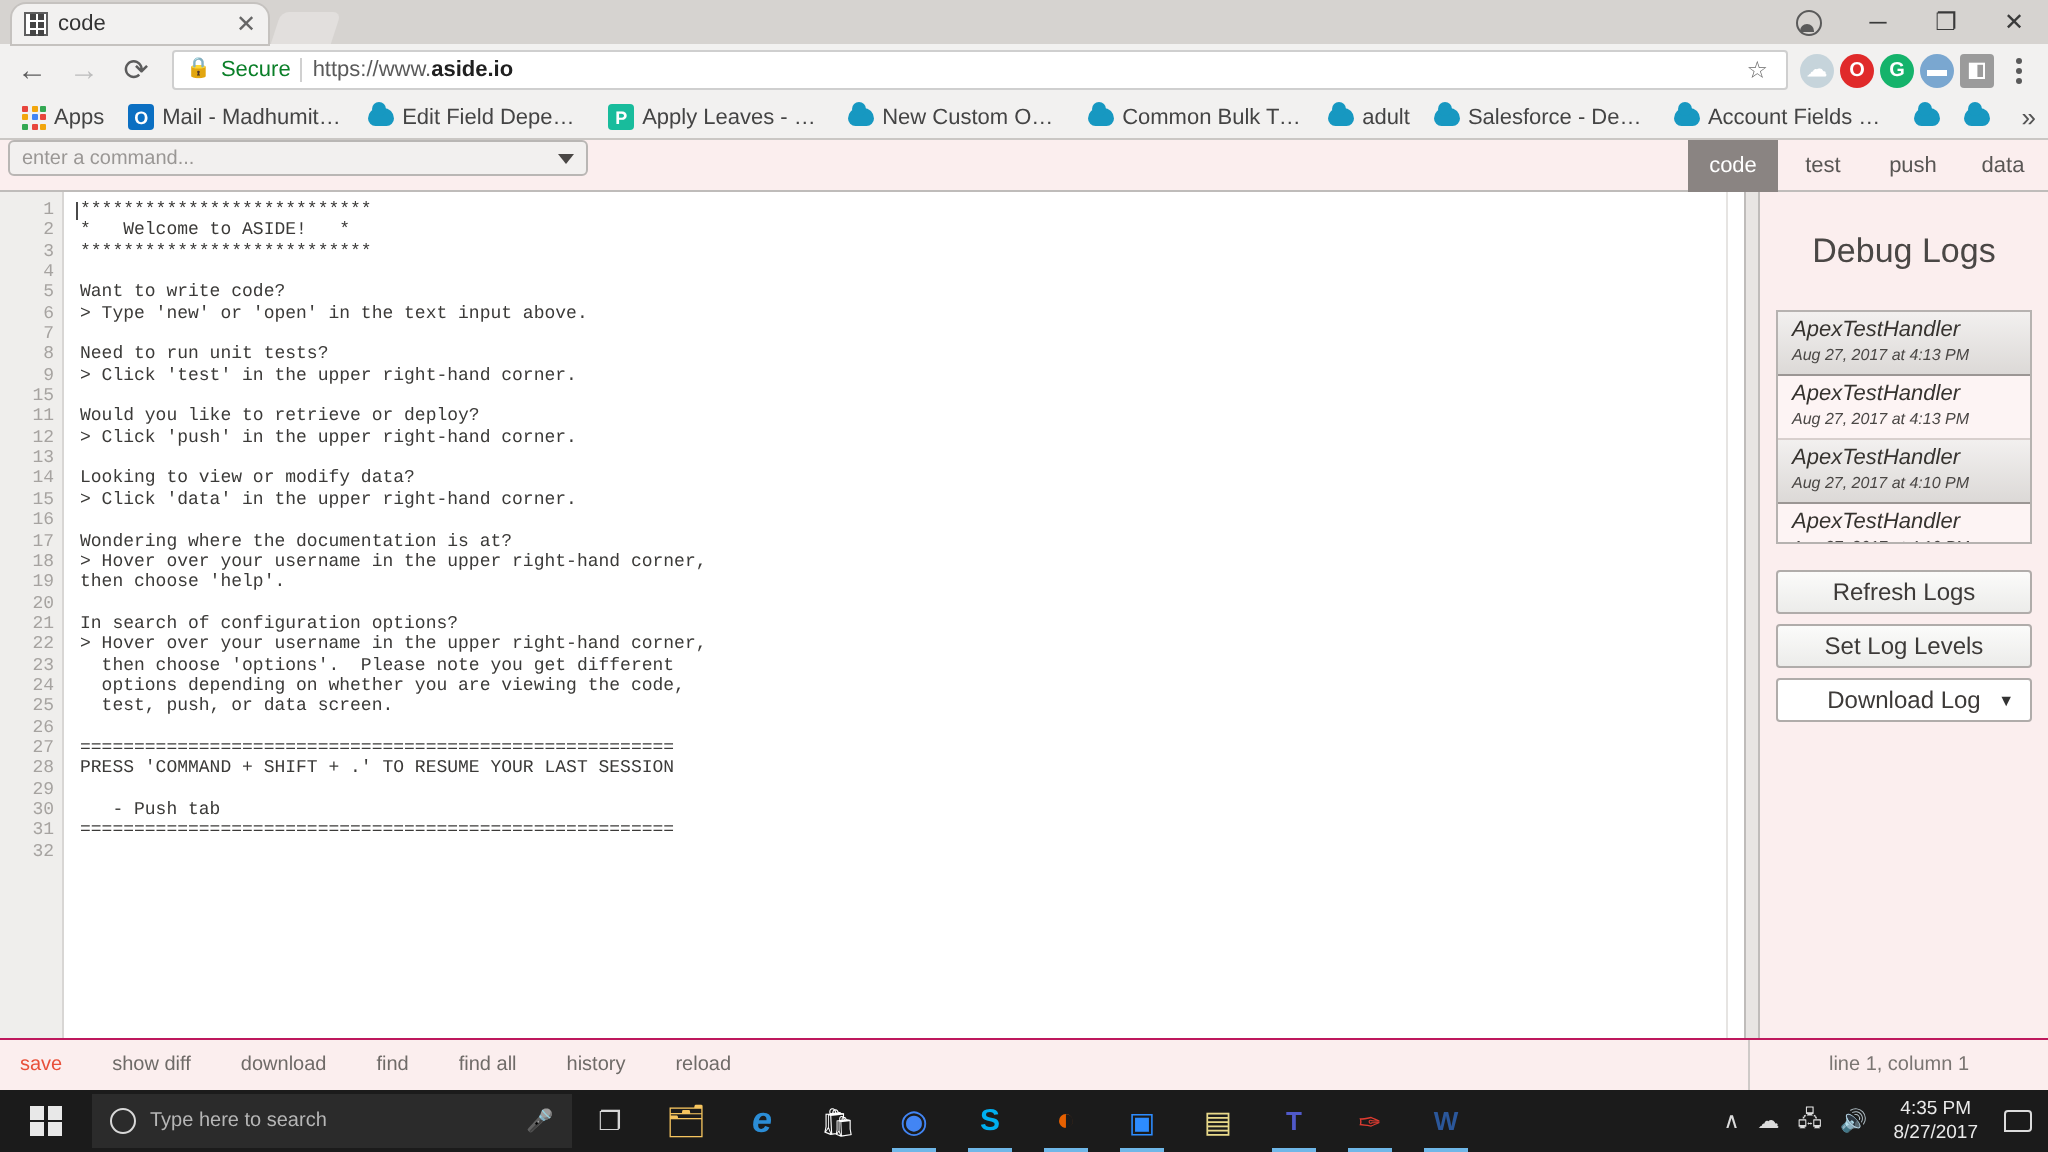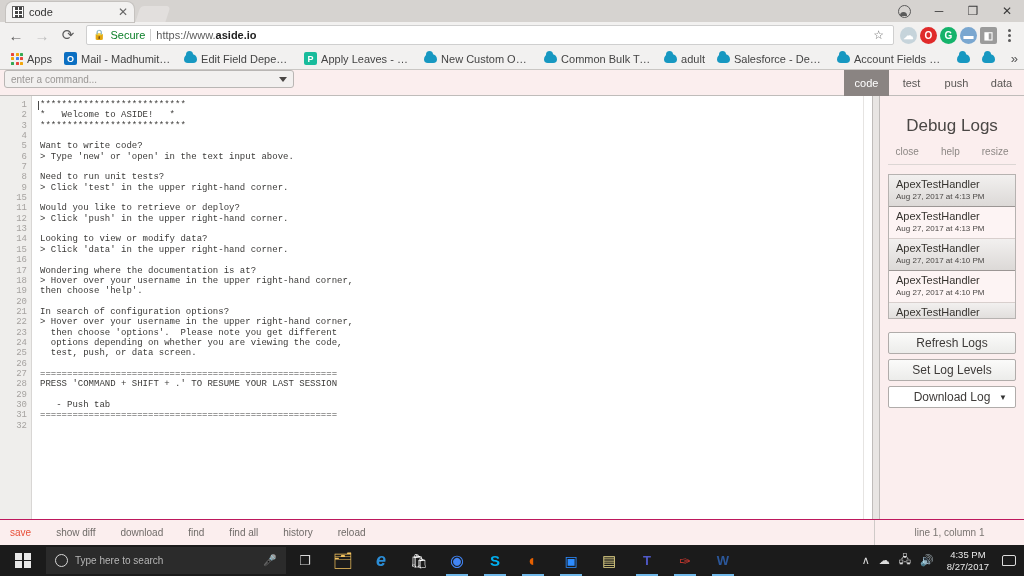--- a/index.html
+++ b/index.html
@@ -166,22 +166,22 @@
   .divider { width: 8px; background: #e8e5e3; border-left: 1px solid #bfbcba;
     border-right: 1px solid #bfbcba; }
   .debug { flex: 1; background: #fbeeee; padding: 8px 8px 0 8px;
     display: flex; flex-direction: column; }
   .debug-title { text-align: center; font-size: 17px; color: #4a4745;
     padding: 12px 0 10px; }
   .debug-links { display: flex; justify-content: center; gap: 22px;
     font-size: 10px; color: #8d8885; padding-bottom: 7px;
     border-bottom: 1px solid #dcd6d4; }
   .log-list { margin-top: 9px; border: 1px solid #b6b2b0;
-    background: #fff; height: 145px; overflow: hidden;
-    display: flex; flex-direction: column; }
+    background: #fff; height: 117px; overflow: hidden;
+    display: flex; flex-direction: column; font-style: italic; }
   .log-item { padding: 3px 7px 4px; border-bottom: 1px solid #9b9694; }
   .log-item.alt { background: #fdf4f4; border-bottom: 1px solid #d8cfcd; }
   .log-item.shade { background: linear-gradient(#f2f0ef, #dcd9d7); }
   .log-name { font-size: 11px; color: #36332f; line-height: 13px; }
   .log-time { font-size: 8px; color: #4a4745; line-height: 11px; }
   .log-fill { flex: 1; background: #fff; }
 
   .dbg-btns { margin-top: 13px; display: flex; flex-direction: column; gap: 5px; }
   .dbg-btn { height: 22px; border: 1px solid #b0acaa; border-radius: 2px;
     background: linear-gradient(#fbfbfa, #ececea);
@@ -426,25 +426,20 @@
    - Push tab
 =======================================================</pre>
         </div>
         <div class="edit-scroll"></div>
       </div>
 
       <div class="divider"></div>
 
       <div class="debug">
         <div class="debug-title">Debug Logs</div>
-        <div class="debug-links">
-          <span>close</span>
-          <span>help</span>
-          <span>resize</span>
-        </div>
 
         <div class="log-list">
           <div class="log-item shade">
             <div class="log-name">ApexTestHandler</div>
             <div class="log-time">Aug 27, 2017 at 4:13 PM</div>
           </div>
           <div class="log-item alt">
             <div class="log-name">ApexTestHandler</div>
             <div class="log-time">Aug 27, 2017 at 4:13 PM</div>
           </div>

